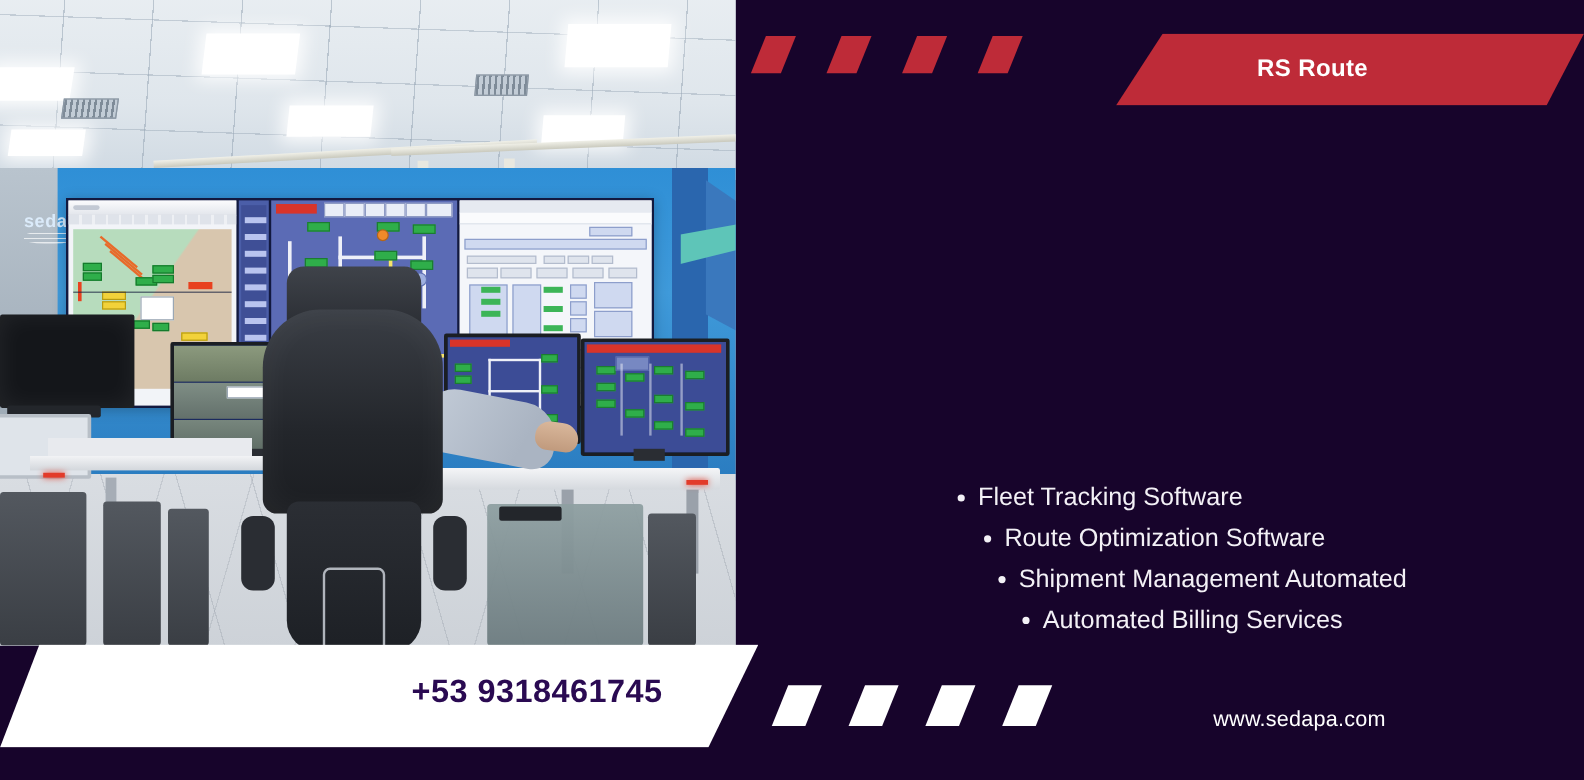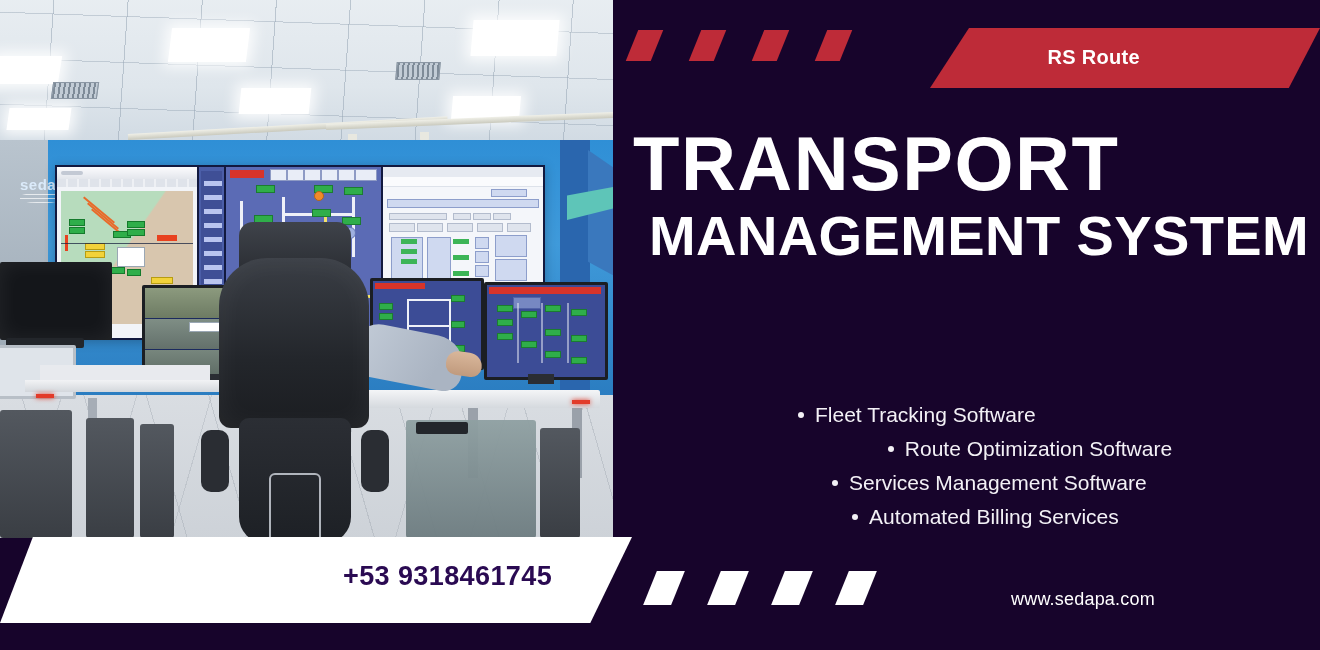--- a/index.html
+++ b/index.html
@@ -237,21 +237,21 @@
   .svc-list { position:absolute; left:700px; top:398px; width:540px; margin:0; padding:0; list-style:none; }
   .svc-item {
     color:#f3f1f6; font-size:21px; line-height:1.62;
     display:flex; align-items:center; white-space:nowrap;
   }
   .svc-item .dot {
     width:6px; height:6px; border-radius:50%; background:#f3f1f6;
     margin-right:11px; flex:0 0 auto;
   }
   .svc-0 { padding-left: 98px; }
-  .svc-1 { padding-left: 120px; justify-content: center; }
+  .svc-1 { padding-left: 120px; }
   .svc-2 { padding-left: 132px; font-size:21px; }
   .svc-3 { padding-left: 152px; }
 
   .rs-coder {
     position:absolute; right:180px; top:46px;
     color:#ffffff; font-size:20px; font-weight:700; letter-spacing:.3px;
   }
   .book-now {
     position:absolute; left:84px; top:558px;
     color:#2a0a52; font-size:33px; font-weight:700; letter-spacing:.6px;
@@ -514,37 +514,33 @@
   </div>
 
   <div class="slash" style="left:632px;top:30px;width:25px;height:31px;background:#be2b38;"></div>
   <div class="slash" style="left:695px;top:30px;width:25px;height:31px;background:#be2b38;"></div>
   <div class="slash" style="left:758px;top:30px;width:25px;height:31px;background:#be2b38;"></div>
   <div class="slash" style="left:821px;top:30px;width:25px;height:31px;background:#be2b38;"></div>
 
   <div class="red-banner"></div>
   <div class="rs-coder">RS Route</div>
 
-  <div class="title-wrap">
-    <div class="title1">TRANSPORT</div>
-    <div class="title2">MANAGEMENT SYSTEM</div>
-  </div>
 
   <ul class="svc-list">
     <li class="svc-item svc-0">
       <span class="dot"></span>
       <span>Fleet Tracking Software</span>
     </li>
     <li class="svc-item svc-1">
       <span class="dot"></span>
       <span>Route Optimization Software</span>
     </li>
     <li class="svc-item svc-2">
       <span class="dot"></span>
-      <span>Services Management Software</span>
+      <span>Shipment Management Automated</span>
     </li>
     <li class="svc-item svc-3">
       <span class="dot"></span>
       <span>Automated Billing Services</span>
     </li>
   </ul>
 
   <div class="white-cta"></div>
   <div class="phone">+53 9318461745</div>
 

